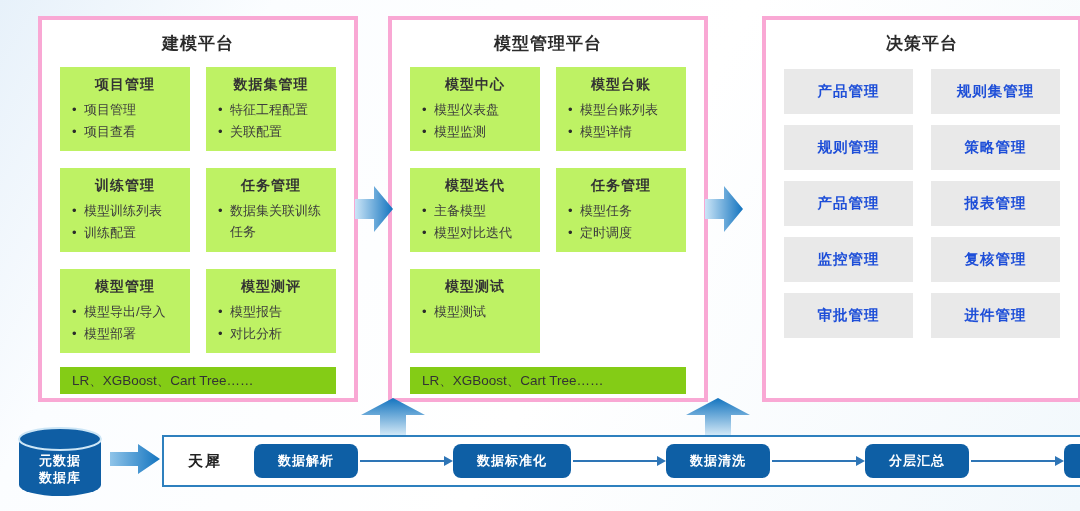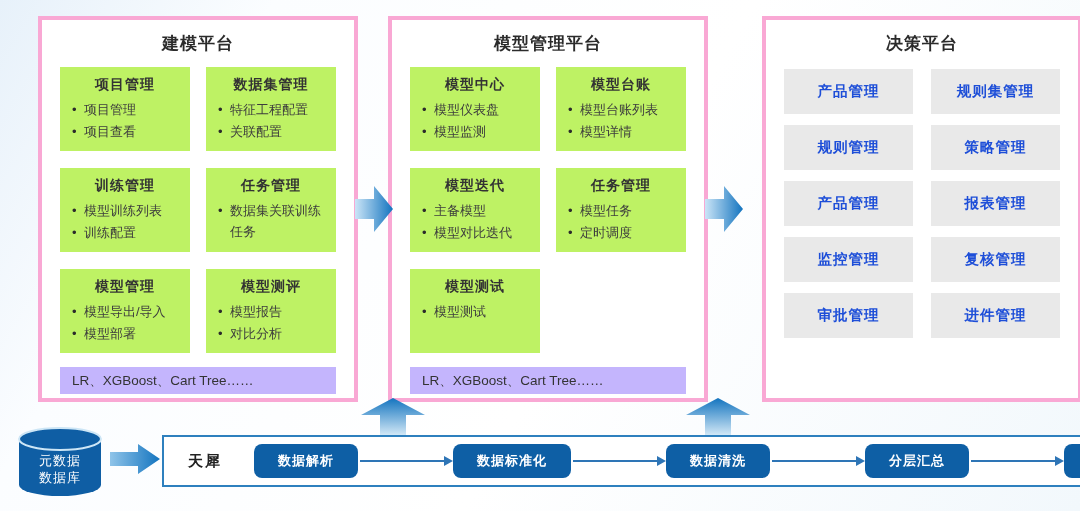--- a/index.html
+++ b/index.html
@@ -31,21 +31,21 @@
   .card ul{
     margin:0;padding:0;list-style:none;font-size:13px;color:#3D3D3D;
   }
   .card li{
     position:relative;padding-left:16px;line-height:21px;margin-bottom:1px;
   }
   .card li::before{
     content:"\2022";position:absolute;left:4px;top:0;color:#2B2B2B;font-size:13px;
   }
   .footer-bar{
-    margin-top:14px;background:#c4b5fd;height:27px;line-height:27px;
+    margin-top:14px;background:#84cc16;height:27px;line-height:27px;
     padding-left:12px;font-size:13.5px;color:#333333;
   }
   .cells{
     display:grid;grid-template-columns:1fr 1fr;column-gap:18px;row-gap:11px;grid-auto-rows:45px;margin-top:2px;
   }
   .cell{
     background:#E9E9E9;display:flex;align-items:center;justify-content:center;
     font-size:14.5px;font-weight:bold;color:#1d4ed8;letter-spacing:1px;
   }
 
@@ -72,21 +72,21 @@
   }
   .connector::after{
     content:"";position:absolute;right:-2px;top:-6px;width:0;height:0;
     border-left:9px solid #2E75B6;border-top:5px solid transparent;border-bottom:5px solid transparent;
   }
 
   
   .cylinder{position:absolute;left:17px;top:426px;width:86px;height:72px;}
   .cyl-text{
     position:absolute;left:0;top:26px;width:100%;text-align:center;
-    color:#FFFFFF;font-size:13px;font-weight:normal;line-height:17px;letter-spacing:1px;
+    color:#FFFFFF;font-size:13px;font-weight:bold;line-height:17px;letter-spacing:1px;
   }
   .cyl-text span{display:block;}
 </style>
 </head>
 <body>
 
 <div class="stage">
 
   <section class="panel" style="left:38px;">
     <h2 class="panel-title">建模平台</h2>

